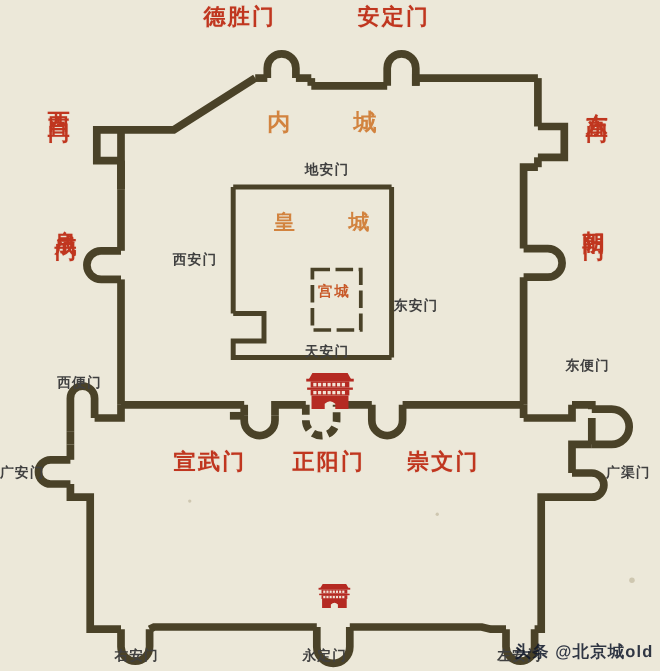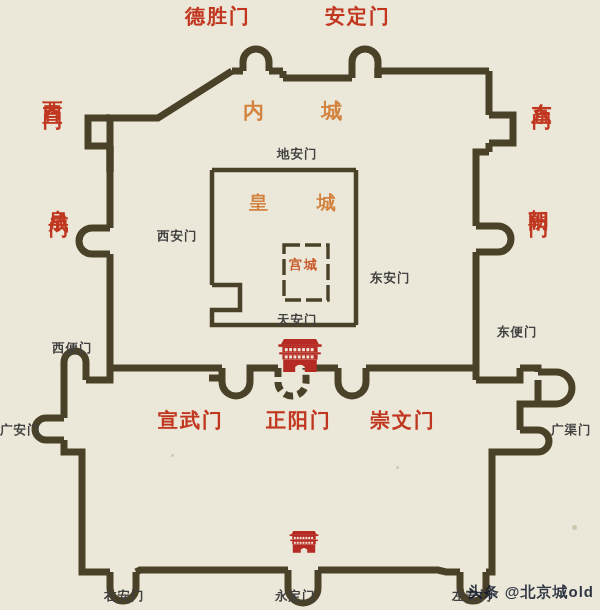--- a/index.html
+++ b/index.html
@@ -240,25 +240,25 @@
 
   <div class="lbl gate-major vert" style="left:531px; top:86px;">东直门</div>
   <div class="lbl gate-major vert" style="left:528px; top:194px;">朝阳门</div>
 
   <div class="lbl gate-major" style="left:158px; top:410px;">宣武门</div>
   <div class="lbl gate-major" style="left:266px; top:410px;">正阳门</div>
   <div class="lbl gate-major" style="left:370px; top:410px;">崇文门</div>
 
   <div class="lbl gate-minor" style="left:277px; top:148px;">地安门</div>
   <div class="lbl gate-minor" style="left:157px; top:230px;">西安门</div>
-  <div class="lbl gate-minor" style="left:358px; top:272px;margin-left:12px;">东安门</div>
+  <div class="lbl gate-minor" style="left:358px; top:272px;">东安门</div>
   <div class="lbl gate-minor" style="left:277px; top:314px;">天安门</div>
 
   <div class="lbl gate-minor" style="left:52px; top:326px;margin-top:16px;">西便门</div>
-  <div class="lbl gate-minor" style="left:497px; top:326px;">东便门</div>
+  <div class="lbl gate-minor" style="left:514px; top:326px;">东便门</div>
   <div class="lbl gate-minor" style="left:0px; top:424px;">广安门</div>
   <div class="lbl gate-minor" style="left:551px; top:424px;">广渠门</div>
   <div class="lbl gate-minor" style="left:104px; top:590px;">右安门</div>
   <div class="lbl gate-minor" style="left:275px; top:590px;">永定门</div>
   <div class="lbl gate-minor" style="left:452px; top:590px;">左安门</div>
 
   <div class="lbl area-name" style="left:249px; top:193px; font-size:19px; letter-spacing:22px;">皇 城</div>
   <div class="lbl area-name" style="left:243px; top:100px;">内 城</div>
   <div class="lbl area-name-small" style="left:289px; top:258px;">宫城</div>
 

